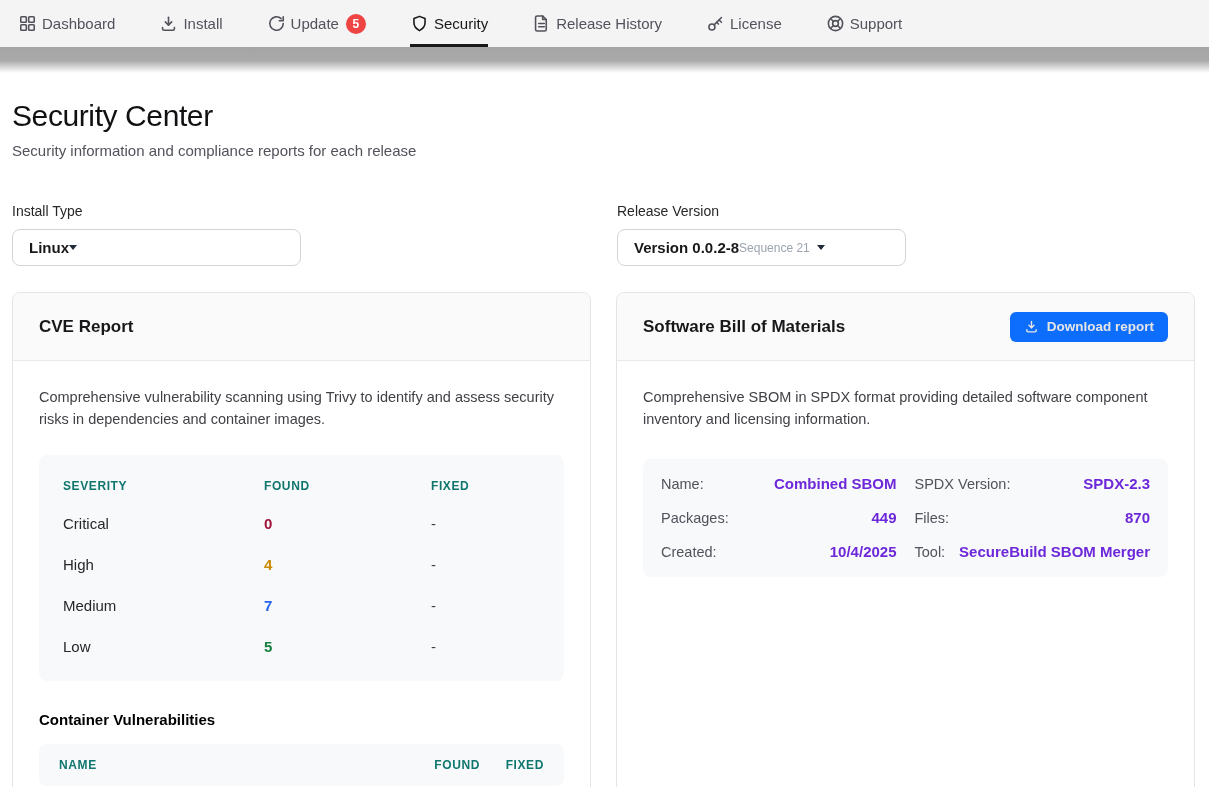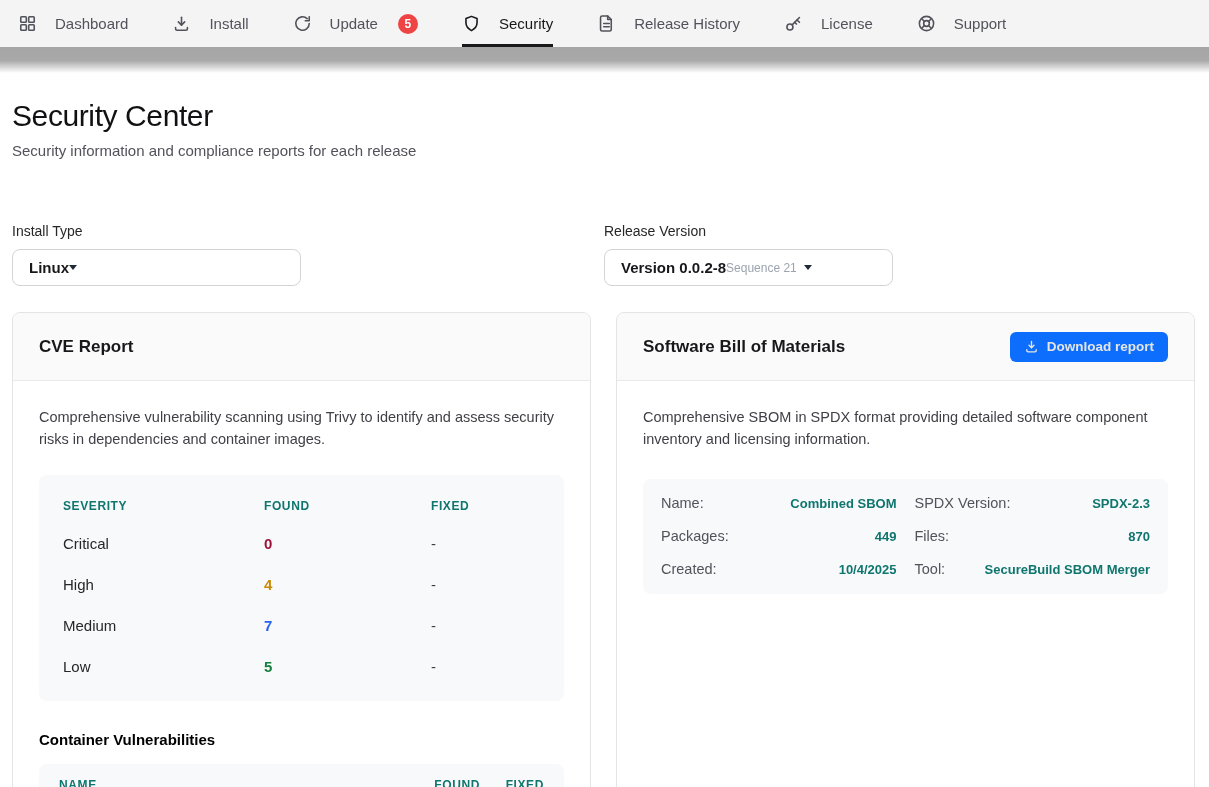--- a/index.html
+++ b/index.html
@@ -2,37 +2,37 @@
 <html><head>
 <meta charset="utf-8">
 <style>
   * { margin:0; padding:0; box-sizing:border-box; }
   html,body { background:#fff; }
   body { font-family:"Liberation Sans", sans-serif; color:#18181b; }
   .viewport { width:1209px; height:787px; overflow:hidden; background:#fff; position:relative; }
 
   
   .navbar { height:47px; background:#f4f4f5; display:flex; align-items:stretch; padding:0 18px; gap:44px; }
-  .nav-item { display:flex; align-items:center; gap:18px; font-size:15px; color:#52525b; cursor:pointer;
+  .nav-item { display:flex; align-items:center; gap:5px; font-size:15px; color:#52525b; cursor:pointer;
               border-bottom:3px solid transparent; padding-top:3px; }
   .nav-item .nicon { display:flex; align-items:center; color:#52525b; }
   .nav-item.active { color:#18181b; border-bottom-color:#18181b; font-weight:500; }
   .nav-item.active .nicon { color:#18181b; }
   .nav-badge { min-width:20px; height:20px; border-radius:10px; color:#fff; font-size:12px; font-weight:700;
                display:flex; align-items:center; justify-content:center; padding:0 6px; margin-left:2px; }
 
   
   .scroll-shadow { height:26px; background:linear-gradient(180deg,#a5a5a5 0%,#a9a9a9 52%,#ffffff 100%); }
 
   
   .main { padding:26px 14px 0 12px; }
   .page-title { font-size:30px; font-weight:400; letter-spacing:-0.4px; color:#111113; }
   .page-subtitle { margin-top:9px; font-size:15px; color:#52525b; }
 
-  .filters { margin-top:64px; display:grid; grid-template-columns:580px 1fr; column-gap:12px; }
+  .filters { margin-top:44px; display:grid; grid-template-columns:580px 1fr; column-gap:25px; }
   .filter-label { font-size:14px; color:#27272a; margin-bottom:10px; }
   .select { width:289px; height:37px; background:#fff; border:1px solid #d4d4d8; border-radius:8px;
             display:flex; align-items:center; padding:0 14px 0 16px;
             cursor:pointer; }
   .select .sel-value { font-size:15px; font-weight:700; color:#18181b; }
   .caret { width:0; height:0; border-left:4.5px solid transparent; border-right:4.5px solid transparent;
            border-top:5.5px solid #1f2937; display:inline-block; }
   .sel-right { display:flex; align-items:center; gap:7px; }
   .sel-meta { font-size:12px; color:#9ca3af; }
 
@@ -62,21 +62,21 @@
   .section-title { margin-top:30px; font-size:15px; font-weight:600; color:#000000; }
   .cv-table-head { margin-top:16px; background:#f8f9fb; border-radius:8px; padding:14px 20px;
                    display:grid; grid-template-columns:1fr 92px 64px; }
   .cv-th { font-size:12px; font-weight:600; letter-spacing:0.6px; color:#0f766e; }
   .cv-th.num { text-align:right; }
 
   
   .sbom-panel { margin-top:28px; padding:8px 18px; display:grid; grid-template-columns:1fr 1fr; column-gap:18px; }
   .sbom-cell { display:flex; align-items:baseline; justify-content:space-between; gap:12px; padding:8.5px 0; }
   .sbom-label { font-size:14.5px; color:#52525b; white-space:nowrap; }
-  .sbom-value { font-size:13px; font-weight:700; color:#0f766e; text-align:right; }
+  .sbom-value { font-size:15px; font-weight:700; color:#6d28d9; text-align:right; }
 </style>
 </head>
 <body>
 
 <div class="viewport">
 
   <nav class="navbar">
 
     <div class="nav-item">
       <span class="nicon">

